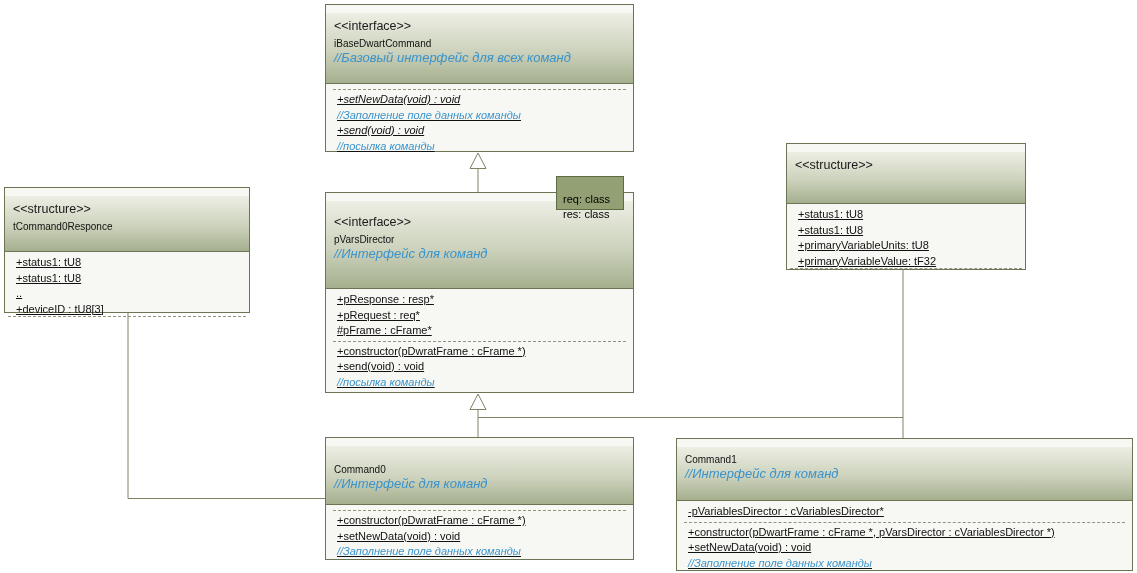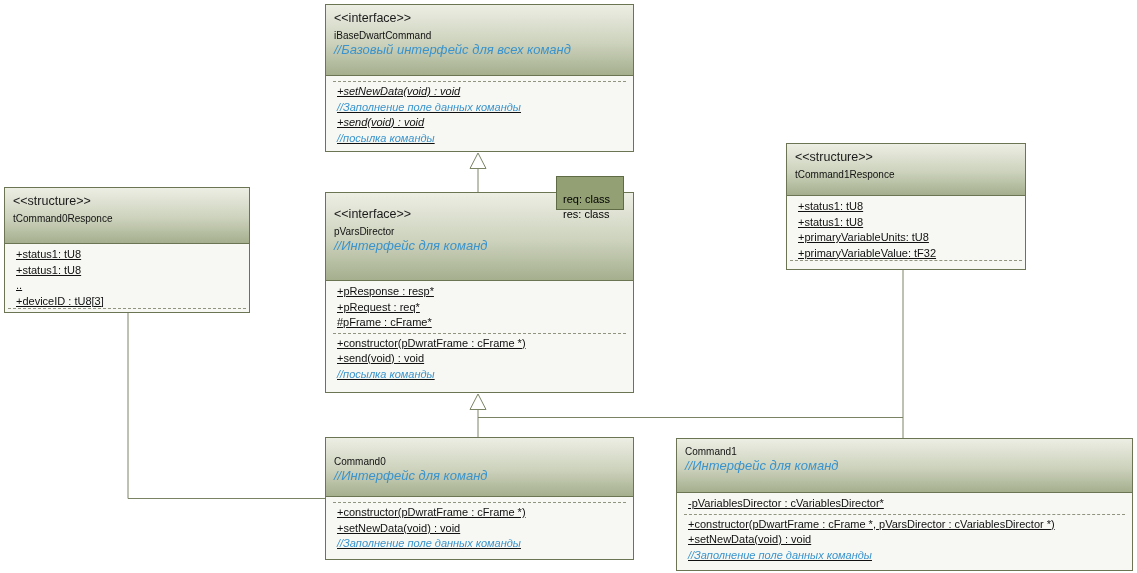--- a/index.html
+++ b/index.html
@@ -8,21 +8,21 @@
     font-family:"Liberation Sans",sans-serif;color:#111;
   }
   #wires{position:absolute;left:0;top:0;z-index:0;}
   .box{
     position:absolute;box-sizing:border-box;z-index:1;
     background:#f7f8f3;border:1.5px solid #6b7553;
   }
   .header{
     box-sizing:border-box;border-bottom:1.5px solid #6b7553;
     background:linear-gradient(180deg,#edeee4 0%,#ccd2bc 55%,#a5af8e 100%);
-    padding:6px 8px 0 8px;overflow:hidden;
+    padding:6px 8px 0 8px;overflow:hidden;margin-top:8px;
   }
   .stereo{font-size:12.5px;color:#1a1a1a;margin-bottom:5px;white-space:nowrap;}
   .cname{font-size:10px;color:#111;margin-bottom:1px;white-space:nowrap;}
   .hcomment{font-size:13px;font-style:italic;color:#3a93cc;white-space:nowrap;}
   .bodyc{position:relative;padding:3px 7px;text-decoration:underline;}
   .m{font-size:11px;line-height:15.5px;color:#111;white-space:nowrap;padding-left:4px;}
   .m.it{font-style:italic;}
   .m.c{color:#3a93cc;font-style:italic;}
   .sep{border-top:1px dashed #8f957e;margin:2px 0;}
   .sep.bottom{position:absolute;bottom:3px;left:3px;right:3px;margin:0;}
@@ -98,21 +98,20 @@
   </div>
 
   <div class="tmpl" style="left:556px;top:176px;width:68px;height:34px;">
     <div class="m">req: class</div>
     <div class="m">res: class</div>
   </div>
 
   <div class="box" style="left:786px;top:143px;width:240px;height:127px;">
     <div class="header" style="height:52px;">
       <div class="stereo">&lt;&lt;structure&gt;&gt;</div>
-      <div class="cname">tCommand1Responce</div>
     </div>
     <div class="bodyc">
       <div class="m">+status1: tU8</div>
       <div class="m">+status1: tU8</div>
       <div class="m">+primaryVariableUnits: tU8</div>
       <div class="m">+primaryVariableValue: tF32</div>
       <div class="sep bottom"></div>
     </div>
   </div>
 

